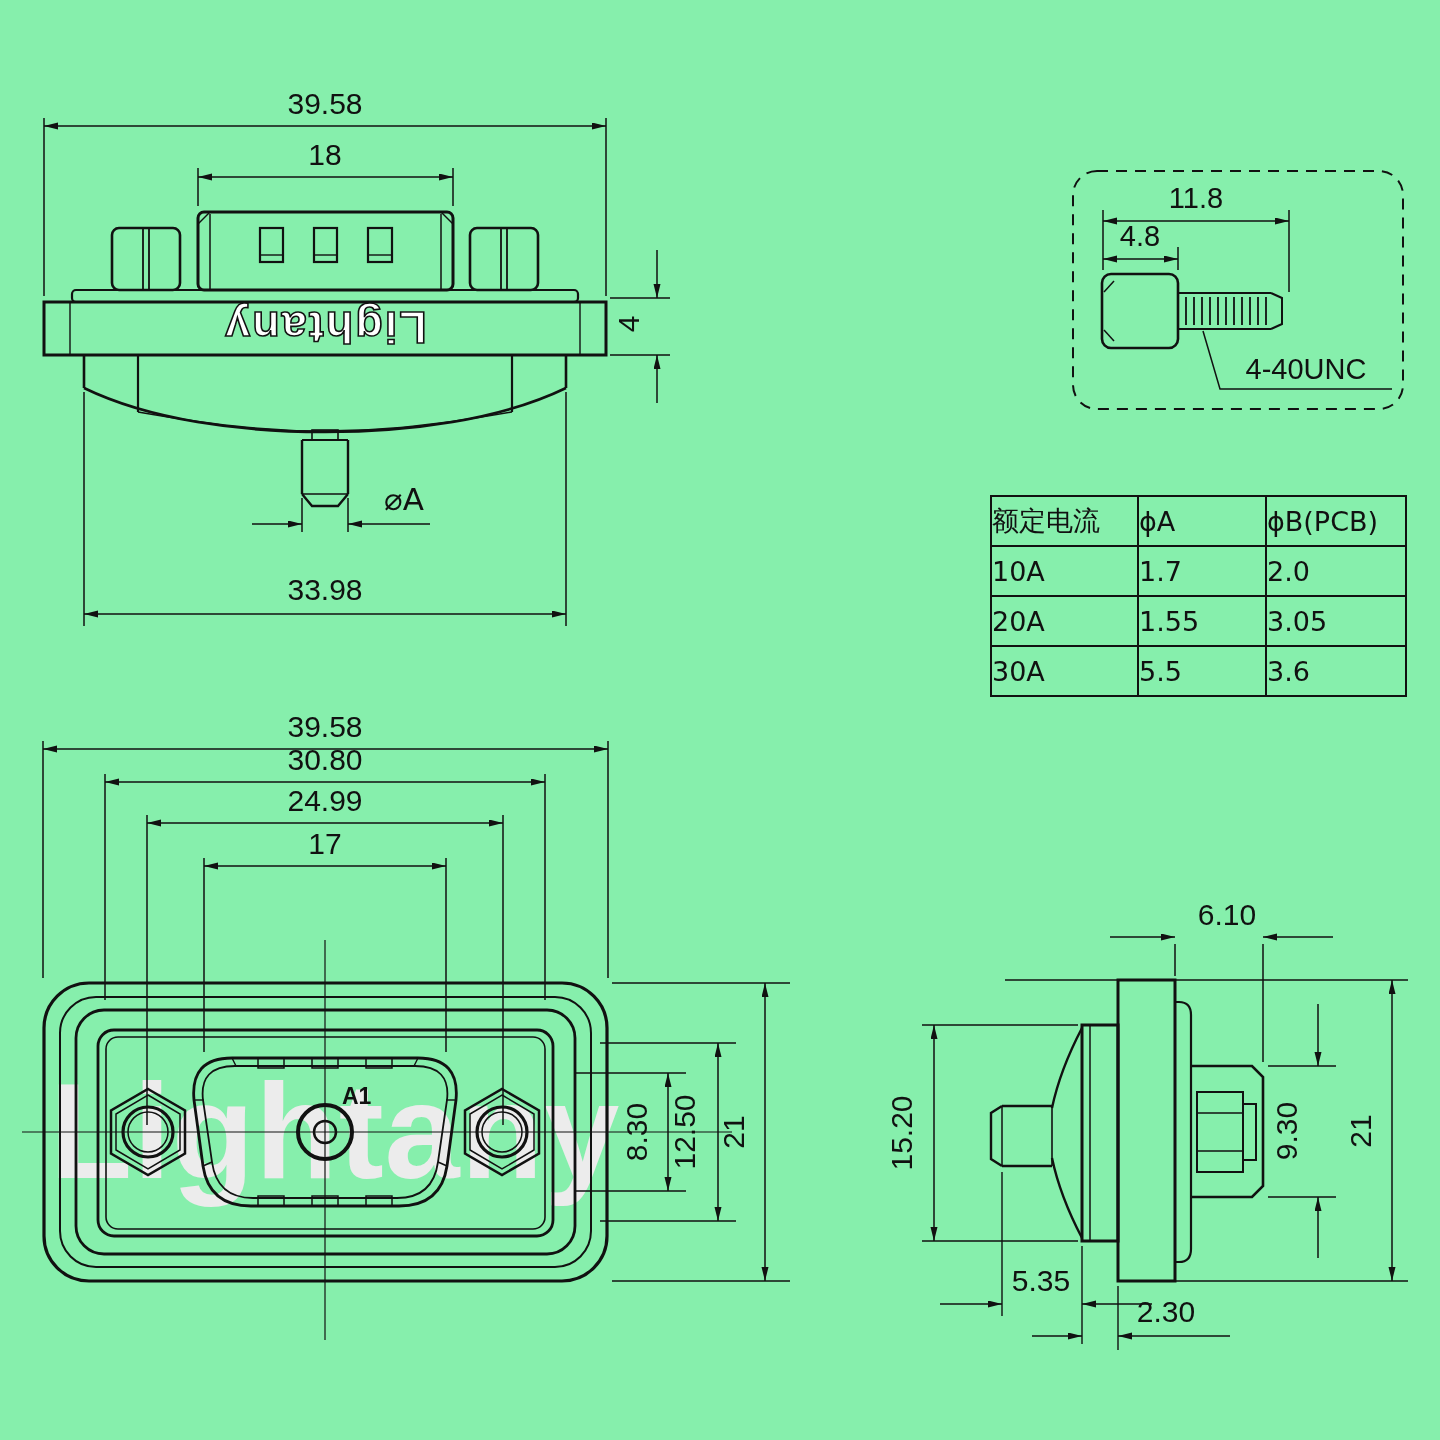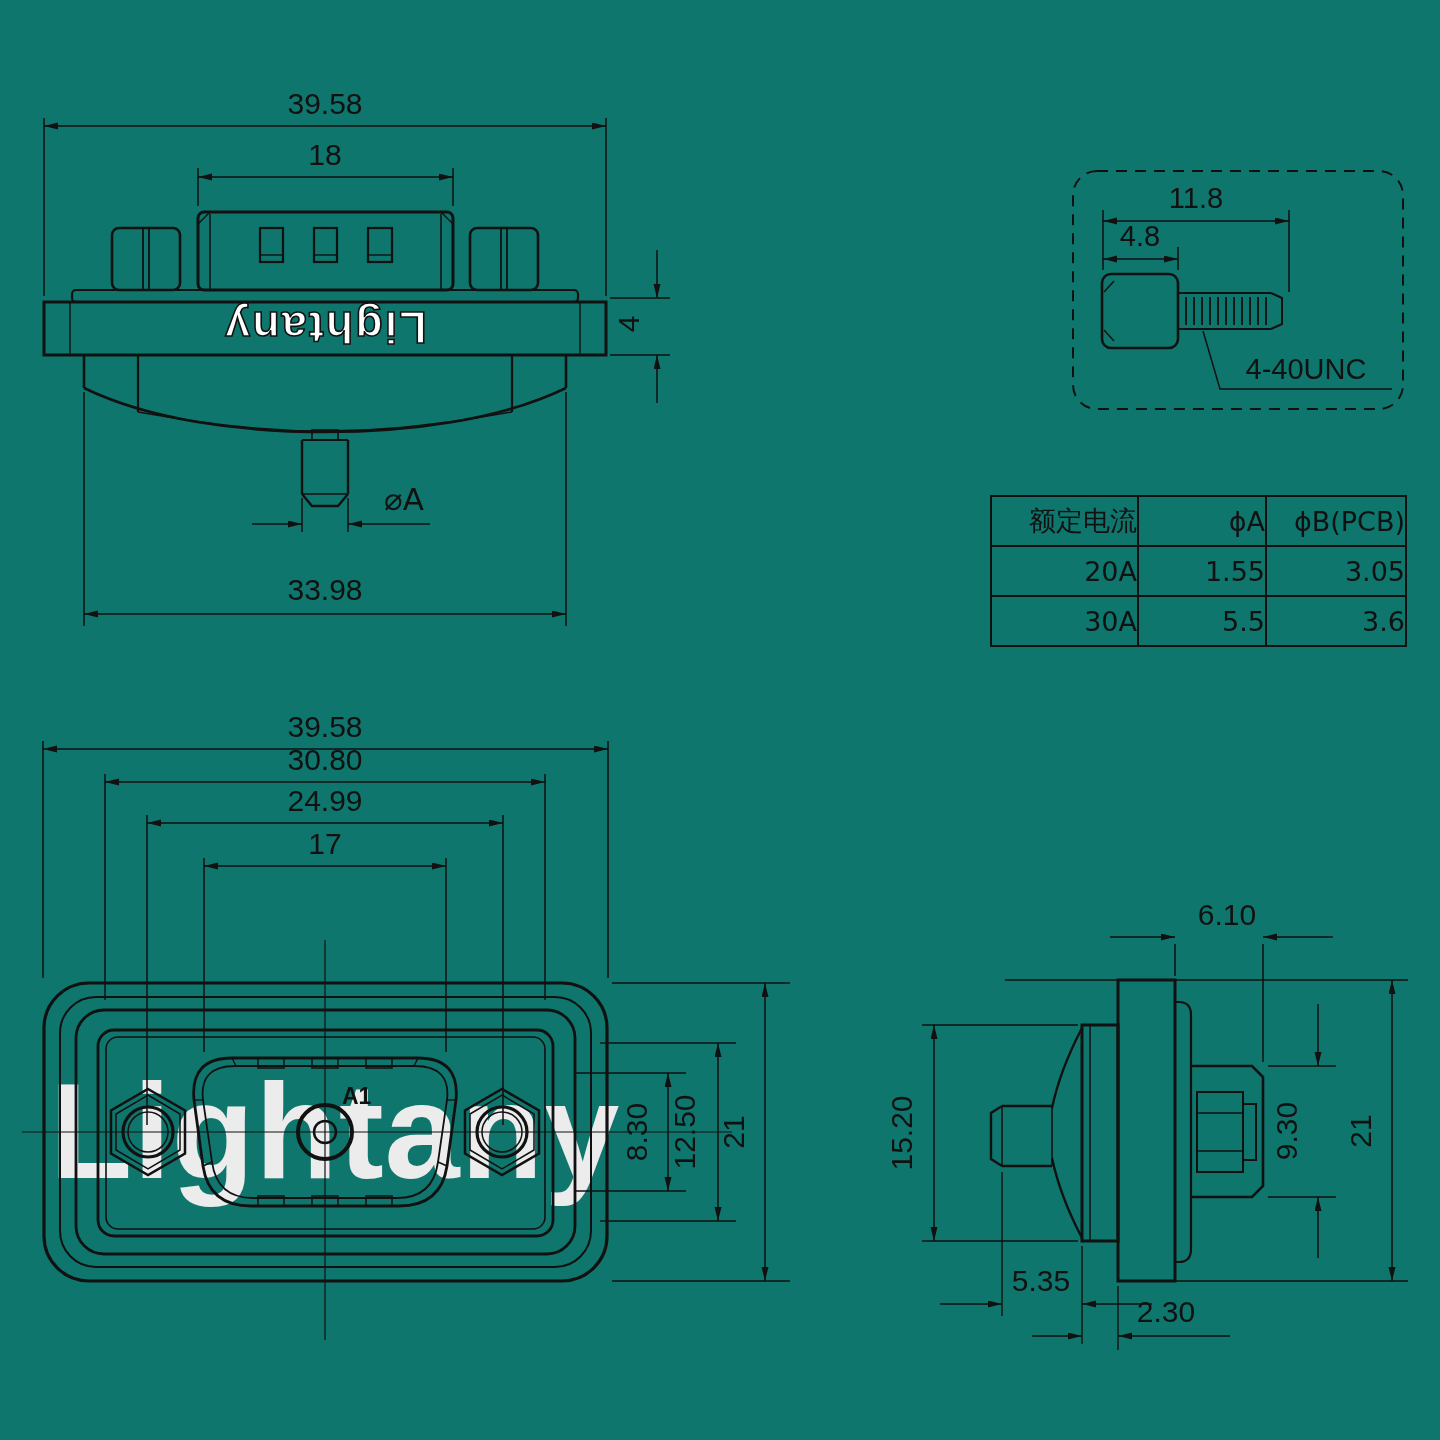--- a/index.html
+++ b/index.html
@@ -1,27 +1,27 @@
 <!DOCTYPE html>
 <html><head>
 <meta charset="utf-8">
 <style>
   html,body{margin:0;padding:0;background:#fff;}
-  .canvas{position:relative;width:1440px;height:1440px;background:#0f766e;overflow:hidden;
+  .canvas{position:relative;width:1440px;height:1440px;background:#86efac;overflow:hidden;
           font-family:"Liberation Sans","DejaVu Sans",sans-serif;}
   svg{position:absolute;left:0;top:0;}
   svg text{fill:#111;font-family:"Liberation Sans","DejaVu Sans",sans-serif;}
   .d30{font-size:30px;}
   .d29{font-size:29px;}
   .phi{font-family:"DejaVu Sans","Liberation Sans",sans-serif;font-size:31px;}
   .a1{font-size:23px;font-weight:700;}
   .logo{font-size:45px;font-weight:600;letter-spacing:2px;fill:#fff;stroke:#111;stroke-width:1.6px;}
   .wm{font-size:135px;font-weight:700;fill:#ececec;letter-spacing:1px;}
   .spec-table{position:absolute;left:990px;top:495px;border-collapse:collapse;table-layout:fixed;}
-  .spec-table td,.spec-table th{border:2.5px solid #111;height:48px;padding:0;text-align:right;
+  .spec-table td,.spec-table th{border:2.5px solid #111;height:48px;padding:0;text-align:left;
       vertical-align:middle;font-size:27px;font-weight:400;color:#111;
       font-family:"DejaVu Sans","Liberation Sans",sans-serif;}
   .c1{width:145px;} .c2{width:126px;margin-top:8px;} .c3{width:138px;}
   .unit-note{position:absolute;left:990px;top:748px;width:415px;text-align:right;font-size:29px;color:#111;
       font-family:"DejaVu Sans","Liberation Sans",sans-serif;}
 </style>
 </head>
 <body>
 
 <div class="canvas">
@@ -276,20 +276,25 @@
 </svg>
 
 <table class="spec-table">
   <tbody>
         <tr>
     <th class="c1">额定电流</th>
     <th class="c2">ϕA</th>
     <th class="c3">ϕB(PCB)</th>
   </tr>
   <tr>
+    <td>10A</td>
+    <td>1.7</td>
+    <td>2.0</td>
+  </tr>
+  <tr>
     <td>20A</td>
     <td>1.55</td>
     <td>3.05</td>
   </tr>
   <tr>
     <td>30A</td>
     <td>5.5</td>
     <td>3.6</td>
   </tr>
 </tbody>

